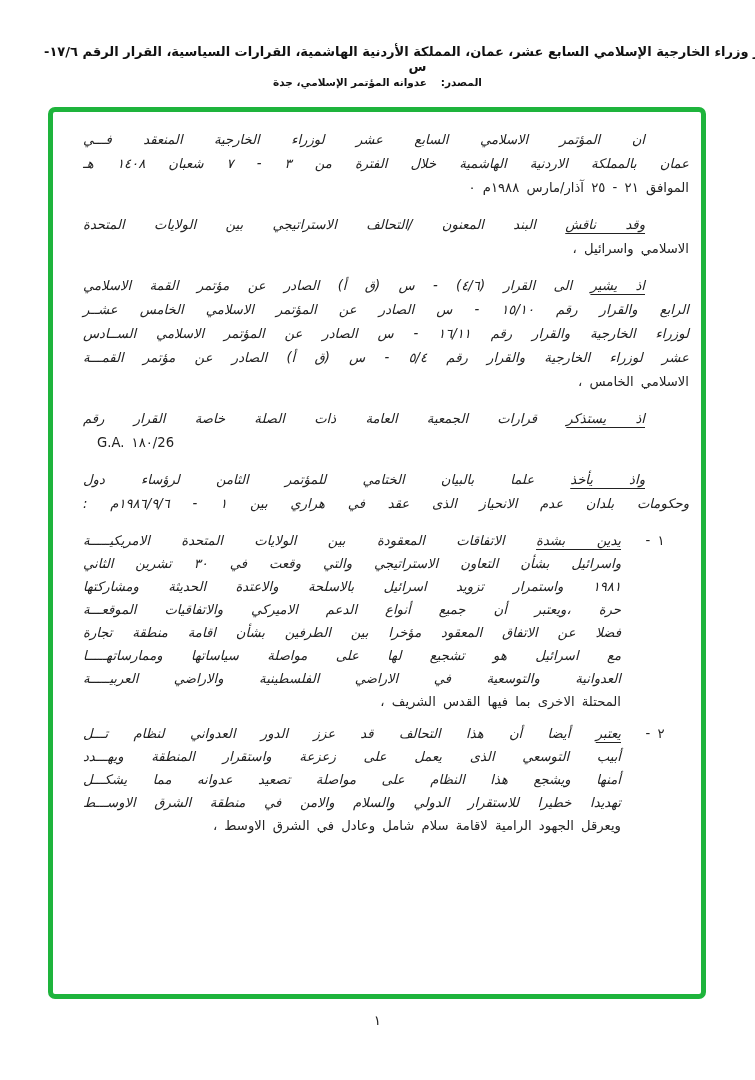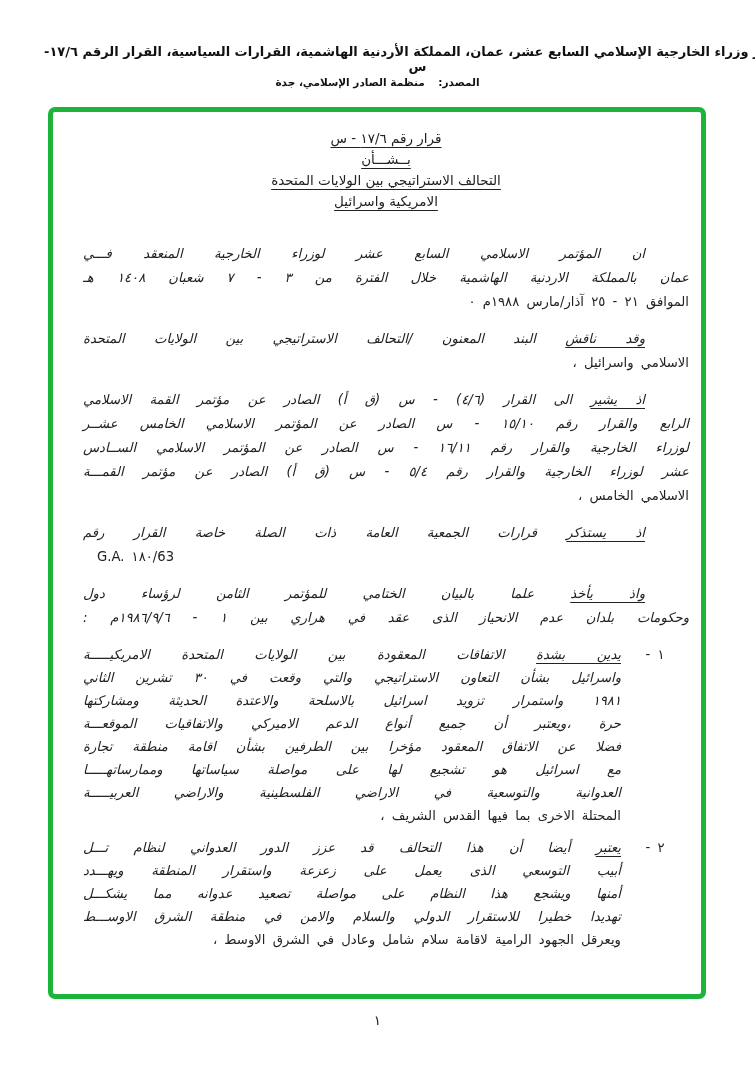--- a/index.html
+++ b/index.html
@@ -46,31 +46,25 @@
 </style>
 </head>
 <body>
 
 <div class="page">
 
   <div class="hdr1">مؤتمر وزراء الخارجية الإسلامي السابع عشر، عمان، المملكة الأردنية الهاشمية، القرارات السياسية، القرار الرقم ١٧/٦-س</div>
 
   <div class="hdr2">
     <span class="lbl">المصدر:</span>
-    <span>منظمة الصادر الإسلامي، جدة</span>
+    <span>عدوانه المؤتمر الإسلامي، جدة</span>
   </div>
 
   <div class="frame">
 
-    <div class="tblock">
-      <div class="tline"><span>قرار رقم ١٧/٦ - س</span></div>
-      <div class="tline"><span>بــشـــأن</span></div>
-      <div class="tline"><span>التحالف الاستراتيجي بين الولايات المتحدة</span></div>
-      <div class="tline"><span>الامريكية واسرائيل</span></div>
-    </div>
 
     <div class="para">
       <div class="jl ind">ان المؤتمر الاسلامي السابع عشر لوزراء الخارجية المنعقد فـــي</div>
       <div class="jl">عمان بالمملكة الاردنية الهاشمية خلال الفترة من ٣ - ٧ شعبان ١٤٠٨ هـ</div>
       <div class="rl">الموافق ٢١ - ٢٥ آذار/مارس ١٩٨٨م ٠</div>
     </div>
 
     <div class="para">
       <div class="jl ind"><span class="u">وقد ناقش</span><span> البند المعنون /التحالف الاستراتيجي بين الولايات المتحدة</span></div>
       <div class="rl">الاسلامي واسرائيل ،</div>
@@ -79,21 +73,21 @@
     <div class="para">
       <div class="jl ind"><span class="u">اذ يشير</span><span> الى القرار (٤/٦) - س (ق أ) الصادر عن مؤتمر القمة الاسلامي</span></div>
       <div class="jl">الرابع والقرار رقم ١٥/١٠ - س الصادر عن المؤتمر الاسلامي الخامس عشــر</div>
       <div class="jl">لوزراء الخارجية والقرار رقم ١٦/١١ - س الصادر عن المؤتمر الاسلامي الســادس</div>
       <div class="jl">عشر لوزراء الخارجية والقرار رقم ٥/٤ - س (ق أ) الصادر عن مؤتمر القمـــة</div>
       <div class="rl">الاسلامي الخامس ،</div>
     </div>
 
     <div class="para">
       <div class="jl ind"><span class="u">اذ يستذكر</span><span> قرارات الجمعية العامة ذات الصلة خاصة القرار رقم</span></div>
-      <div class="ll">G.A. ١٨٠/63</div>
+      <div class="ll">G.A. ١٨٠/26</div>
     </div>
 
     <div class="para">
       <div class="jl ind"><span class="u">واذ يأخذ</span><span> علما بالبيان الختامي للمؤتمر الثامن لرؤساء دول</span></div>
       <div class="jl">وحكومات بلدان عدم الانحياز الذى عقد في هراري بين ١ - ١٩٨٦/٩/٦م :</div>
     </div>
 
     <div class="item">
       <div class="marker">١ -</div>
       <div class="itext">

